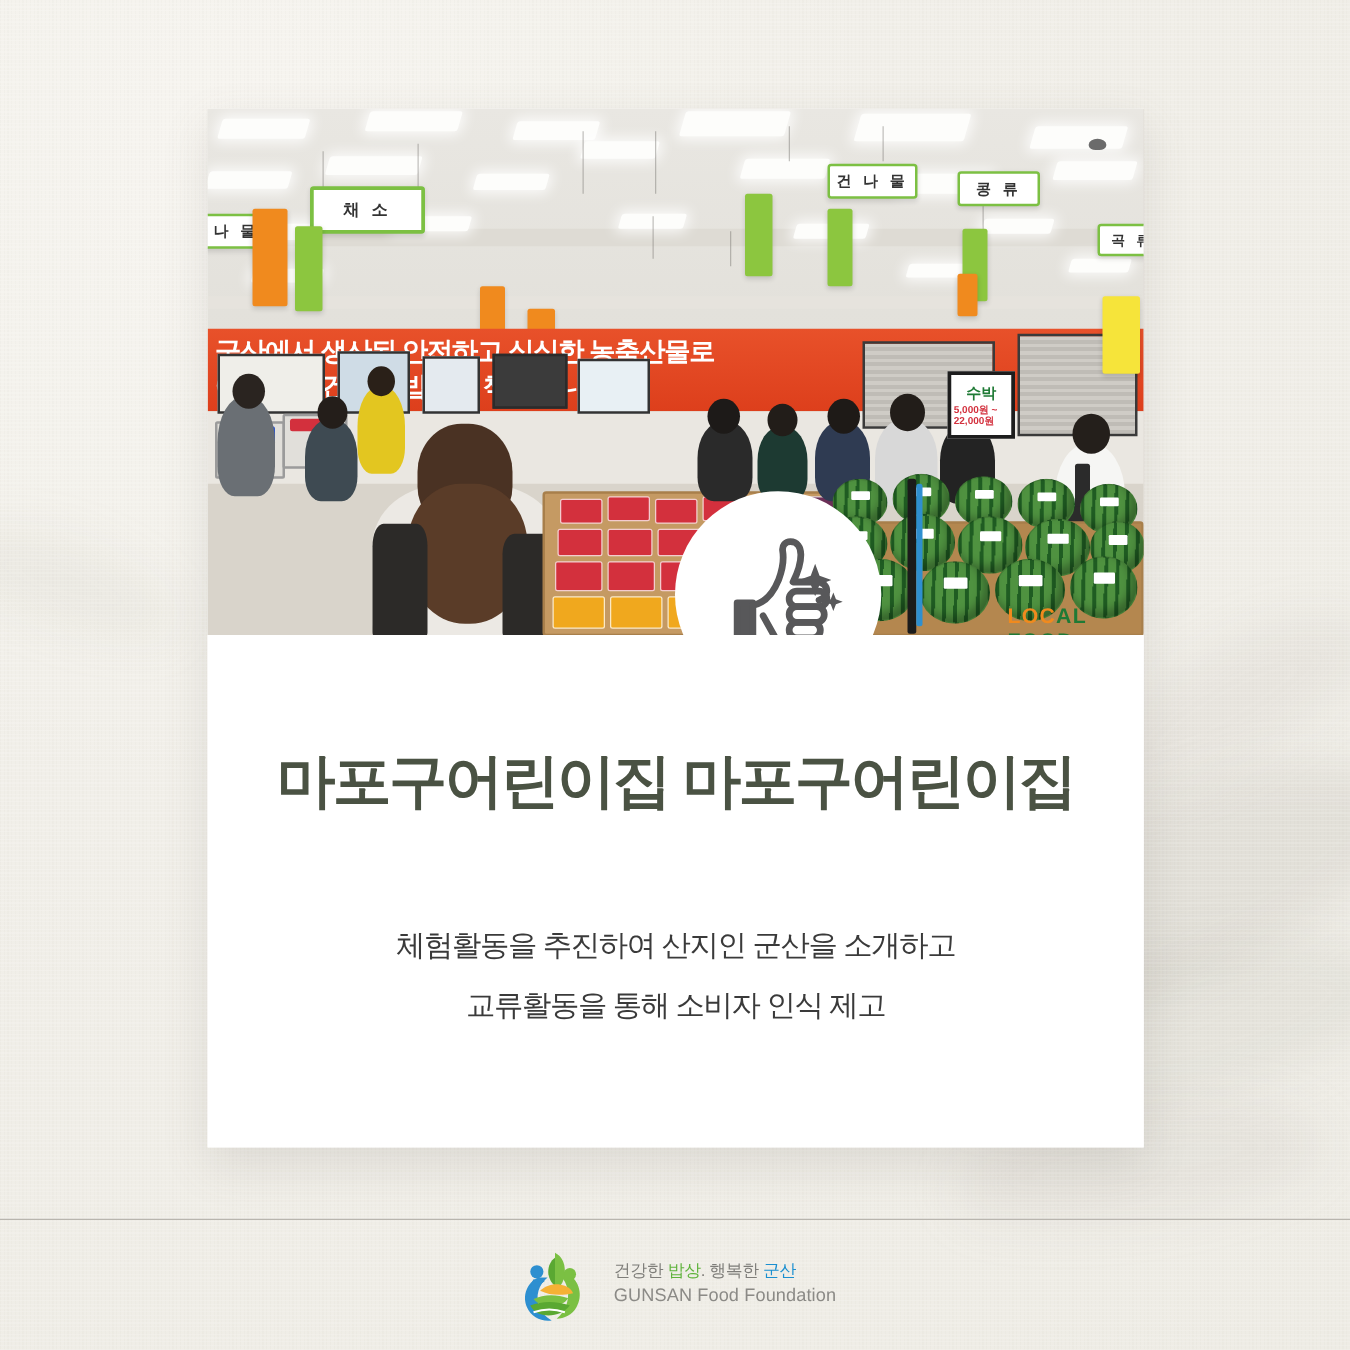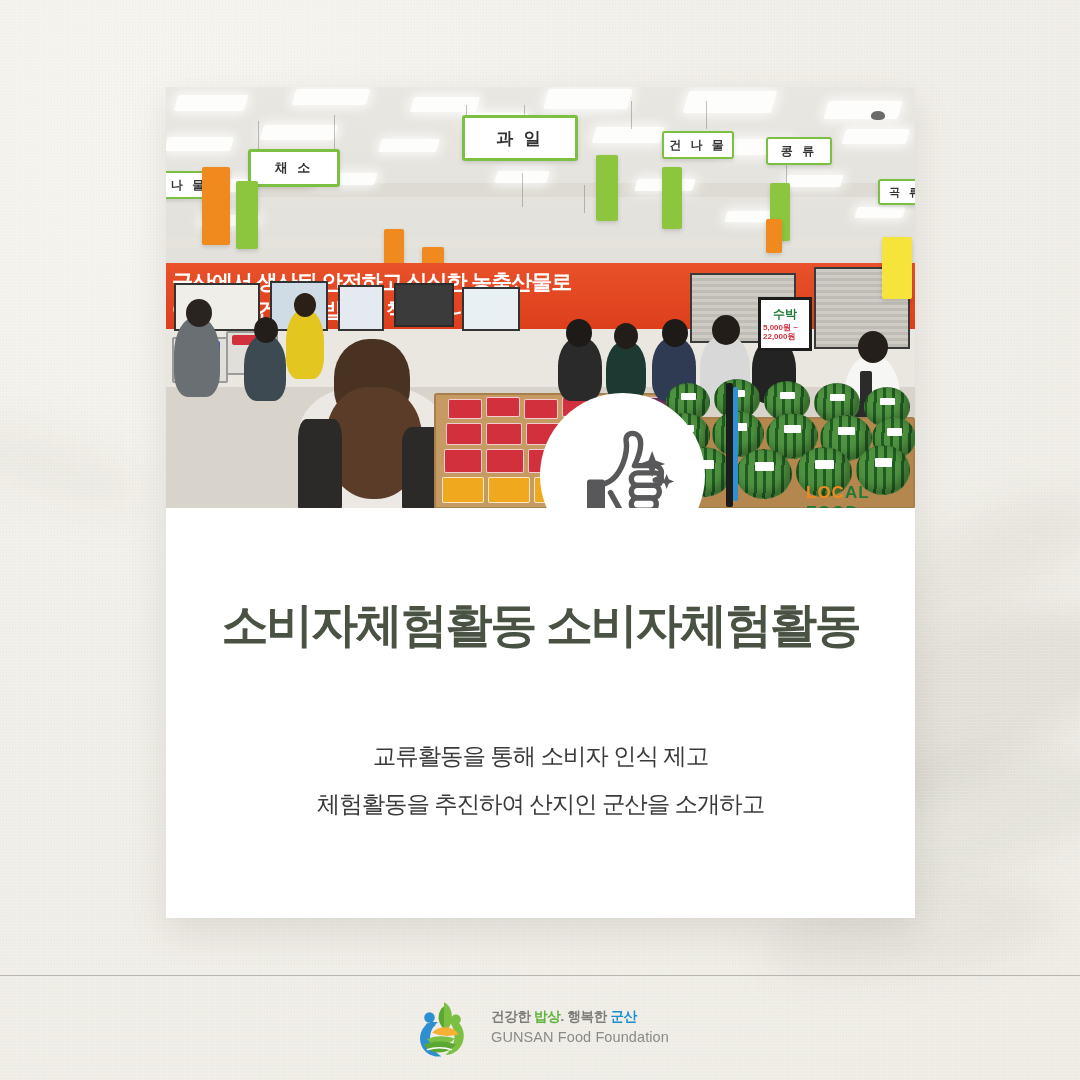--- a/index.html
+++ b/index.html
@@ -44,21 +44,21 @@
     background:#b8b5ae;
   }
   .footer{
     position:absolute; left:0; right:0; top:976px; bottom:0;
     display:flex; align-items:center; justify-content:center;
   }
   .logo-lockup{ display:flex; align-items:center; gap:14px; transform:translateY(-2px); }
 
   .logo-mark{ width:66px; height:66px; position:relative; flex:none; }
   .logo-text{ display:flex; flex-direction:column; gap:1px; }
-  .logo-tagline{ font-size:13.5px; font-weight:700; color:#7e7d79; letter-spacing:-.3px; }
+  .logo-tagline{ font-size:13.5px; font-weight:400; color:#7e7d79; letter-spacing:-.3px; }
   .logo-tagline .g{ color:#5fb33c; }
   .logo-tagline .b{ color:#1a8fd0; }
   .logo-name{ font-size:25px; font-weight:700; color:#2e2e2e; letter-spacing:-1.4px; line-height:1.08; }
   .logo-sub{ font-size:14.5px; color:#8b8a86; letter-spacing:.1px; margin-top:2px; }
 
   
   .card{
     position:absolute; left:166px; top:87px; width:749px; height:831px;
     background:#ffffff;
     box-shadow:0 14px 34px rgba(120,115,105,0.16);
@@ -226,23 +226,20 @@
     <div class="wire" style="left:465px;top:14px;height:28px;"></div>
     <div class="wire" style="left:540px;top:14px;height:28px;"></div>
     <div class="wire" style="left:356px;top:86px;height:34px;"></div>
     <div class="wire" style="left:418px;top:98px;height:28px;"></div>
     <div class="wire" style="left:620px;top:74px;height:34px;"></div>
 
     <div class="sign" style="left:82px;top:62px;width:92px;height:38px;font-size:13px;">
       <span>채 소</span>
     </div>
 
-    <div class="sign" style="left:296px;top:28px;width:116px;height:46px;font-size:17px;">
-      <span>과 일</span>
-    </div>
 
     <div class="sign" style="left:334px;top:48px;width:0;height:0;border:none;"></div>
 
     <div class="sign" style="left:440px;top:42px;width:0;height:0;border:none;"></div>
 
     <div class="sign" style="left:-8px;top:84px;width:62px;height:28px;font-size:12px;border-width:2px;">
       <span>나 물</span>
     </div>
 
     <div class="sign" style="left:438px;top:40px;width:0px;height:0px;border:none;"></div>
@@ -411,24 +408,24 @@
           <path d="M30 58 v30 c8 2 18 2 28 2 h6"></path>
           <path d="M38 66 l10 18"></path>
         </g>
         <path d="M78 26 l3.4 9.1 l9.1 3.4 l-9.1 3.4 l-3.4 9.1 l-3.4 -9.1 l-9.1 -3.4 l9.1 -3.4 z" fill="#58585a"></path>
         <path d="M92 48 l2 5.2 l5.2 2 l-5.2 2 l-2 5.2 l-2 -5.2 l-5.2 -2 l5.2 -2 z" fill="#58585a"></path>
       </svg>
     </div>
   </div>
 
   <div class="card-body">
-    <div class="title">소비자체험활동 소비자체험활동</div>
+    <div class="title">마포구어린이집 마포구어린이집</div>
     <div class="desc">
+      <div>체험활동을 추진하여 산지인 군산을 소개하고</div>
       <div>교류활동을 통해 소비자 인식 제고</div>
-      <div>체험활동을 추진하여 산지인 군산을 소개하고</div>
     </div>
   </div>
 </div>
 
 <div class="divider"></div>
 
 <div class="footer">
   <div class="logo-lockup">
 
     <div class="logo-mark">

